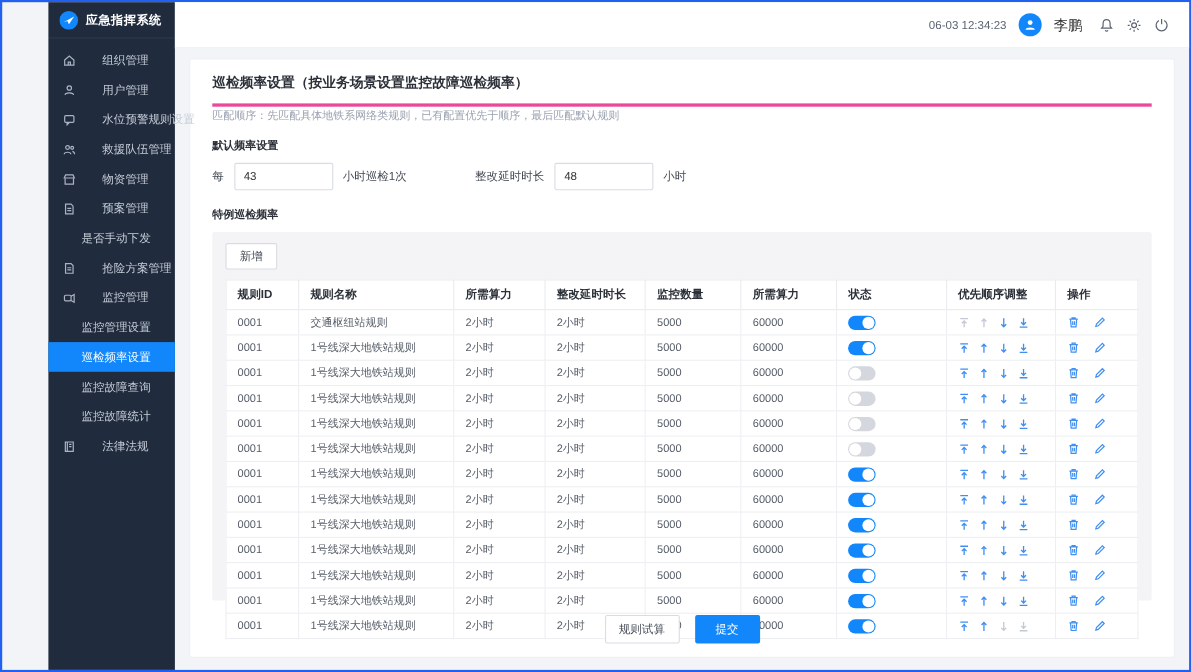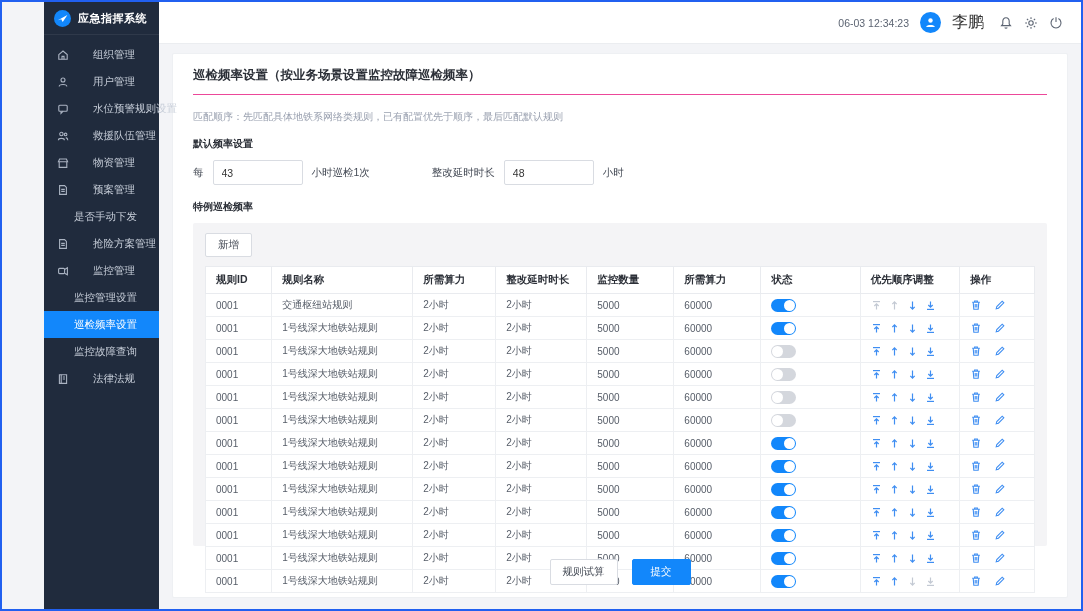--- a/index.html
+++ b/index.html
@@ -21,30 +21,30 @@
   .side-item.active { background:#1287fb; color:#fff; }
   .side-item .chev { margin-left:auto; color:#9aa4b4; display:inline-flex; }
 
   
   .right { flex:1; display:flex; flex-direction:column; min-width:0; }
   .topbar { height:42px; background:#fff; border-bottom:1px solid #ebedf0; display:flex;
             align-items:center; justify-content:flex-end; gap:11px; padding:0 18px; flex-shrink:0; }
   .topbar .time { font-size:10.5px; color:#5c6472; }
   .avatar { width:21px; height:21px; border-radius:50%; background:#1287fb; display:flex;
             align-items:center; justify-content:center; }
-  .topbar .uname { font-size:16px; color:#333; margin-right:4px; }
+  .topbar .uname { font-size:13px; color:#333; margin-right:4px; }
   .tb-icon { width:14px; height:14px; color:#5c6472; display:inline-flex; cursor:pointer; }
 
   .main { flex:1; padding:9px 13px 11px; overflow:hidden; }
   .card { background:#fff; border:1px solid #eef0f3; border-radius:2px; height:100%;
           padding:13px 20px 12px; display:flex; flex-direction:column; }
 
   .page-title { font-size:12.5px; font-weight:bold; color:#2c3038; padding-bottom:10px;
-                border-bottom:1px solid #ec4899; }
-  .hint { font-size:10px; color:#9aa1b0; margin:15px 0 10px; }
+                border-bottom:3px solid #ec4899; }
+  .hint { font-size:10px; color:#9aa1b0; margin:1px 0 10px; }
   .sec-head { font-size:10px; font-weight:bold; color:#2c3038; margin:3px 0 9px; }
   .form-row { display:flex; align-items:center; font-size:10.5px; color:#444a55; margin-bottom:12px; }
   .form-row input { width:90px; height:25px; border:1px solid #d9dce2; border-radius:2px;
                     padding:0 8px; font-size:10.5px; color:#333; margin:0 9px; outline:none;
                     font-family:inherit; }
   .gap-wide { margin-left:62px; }
 
   .panel { background:#f4f4f6; border-radius:2px; padding:10px 12px 12px; flex:1; min-height:0; }
   .btn { display:inline-block; background:#fff; border:1px solid #d9dce2; border-radius:2px;
          font-size:10.5px; color:#444a55; padding:4px 12px; cursor:pointer; font-family:inherit; }
@@ -174,20 +174,23 @@
           </span>
         </div>
         <div class="side-item sub">
           <span>监控管理设置</span>
         </div>
         <div class="side-item sub active">
           <span>巡检频率设置</span>
         </div>
         <div class="side-item sub">
           <span>监控故障查询</span>
+        </div>
+        <div class="side-item sub">
+          <span>监控故障统计</span>
         </div>
         <div class="side-item">
           <span class="s-icon">
             <svg viewBox="0 0 12 12" fill="none" stroke="currentColor" stroke-width="1.1">
               <path d="M2.4 1.8 H9.6 V10.4 H2.4 Z"></path>
               <path d="M4.2 1.8 V10.4 M5.8 4 H8 M5.8 6 H8"></path>
             </svg>
           </span>
           <span>法律法规</span>
         </div>

